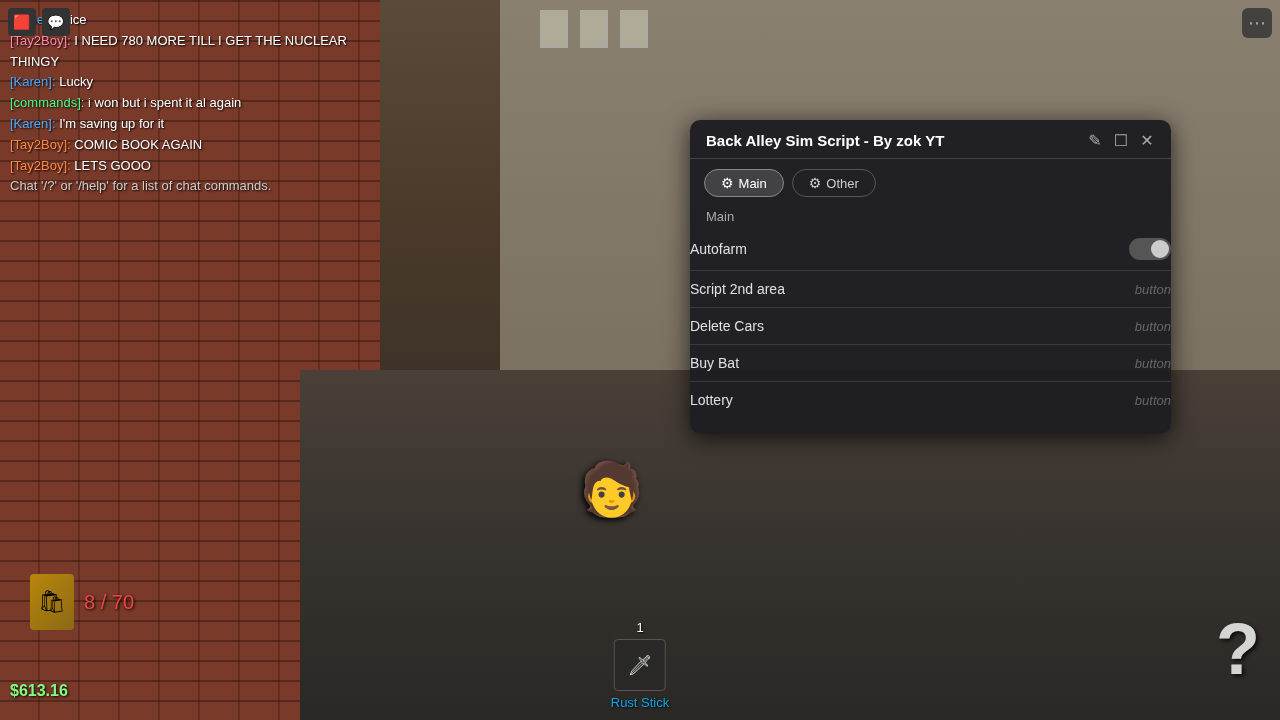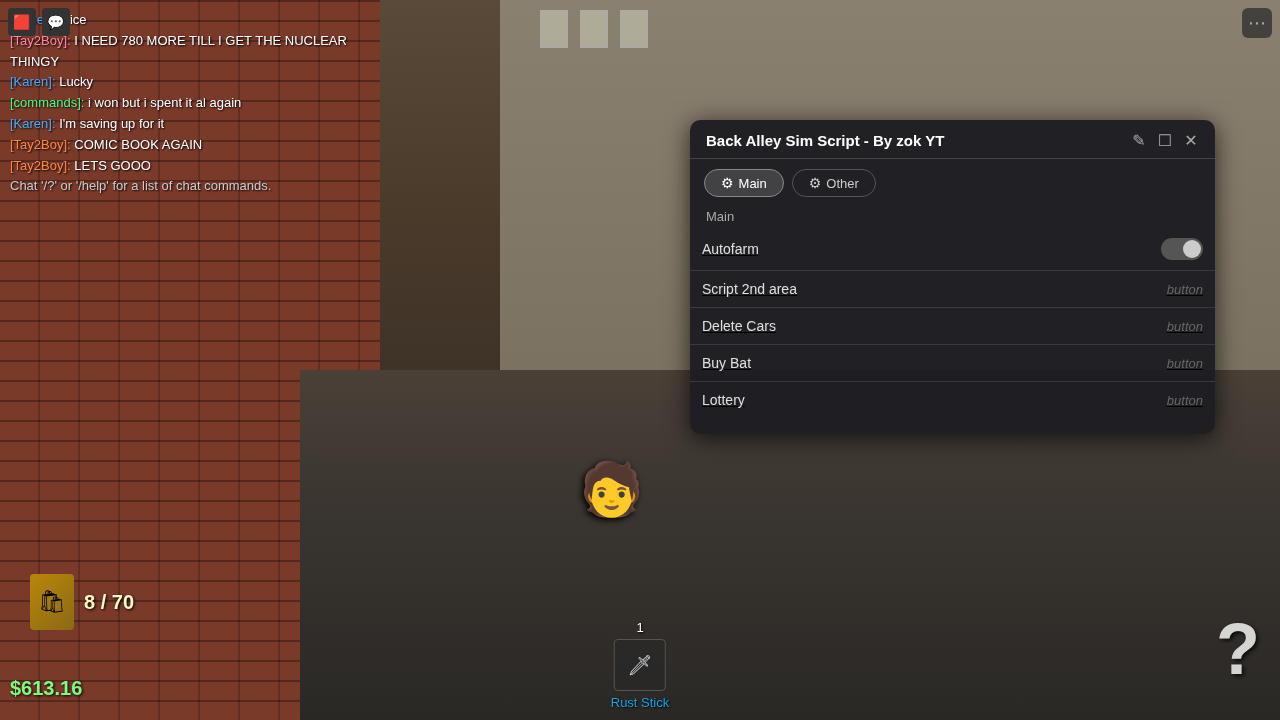--- a/index.html
+++ b/index.html
@@ -149,32 +149,32 @@
       width: 44px;
       height: 56px;
       background: linear-gradient(135deg, #b8860b, #8b6914);
       border-radius: 4px;
       display: flex;
       align-items: center;
       justify-content: center;
       font-size: 22px;
     }
     #counter-text {
-      color: #fef9c3;
+      color: #ef4444;
       font-size: 20px;
-      font-weight: bold;
+      font-weight: normal;
       text-shadow: 1px 1px 3px #000;
     }
 
     #money-display {
       position: absolute;
       bottom: 20px;
       left: 10px;
       color: #7fff7f;
-      font-size: 20px;
+      font-size: 16px;
       font-weight: bold;
       text-shadow: 1px 1px 3px #000;
     }
 
     
     #center-item {
       position: absolute;
       bottom: 10px;
       left: 50%;
       transform: translateX(-50%);
@@ -227,21 +227,21 @@
       text-shadow: 2px 2px 4px #000;
       opacity: 0.8;
       z-index: 10;
     }
 
     
     #script-panel {
       position: absolute;
       top: 120px;
       left: 690px;
-      width: 525px;
+      width: 481px;
       background: rgba(30, 30, 35, 0.97);
       border-radius: 10px;
       box-shadow: 0 4px 24px rgba(0,0,0,0.7);
       z-index: 20;
       padding-bottom: 16px;
     }
 
     #panel-titlebar {
       display: flex;
       align-items: center;
@@ -300,23 +300,22 @@
     #panel-section-label {
       color: #aaa;
       font-size: 13px;
       padding: 6px 16px 4px 16px;
     }
 
     .panel-row {
       display: flex;
       align-items: center;
       justify-content: space-between;
-      padding: 10px 12px;
+      padding: 10px 0;
       border-bottom: 1px solid #3a3a3a;
-      text-decoration: underline;
     }
     .panel-row:last-child { border-bottom: none; }
     .row-label {
       color: #e0e0e0;
       font-size: 14px;
     }
 
     
     .toggle-track {
       width: 42px;

